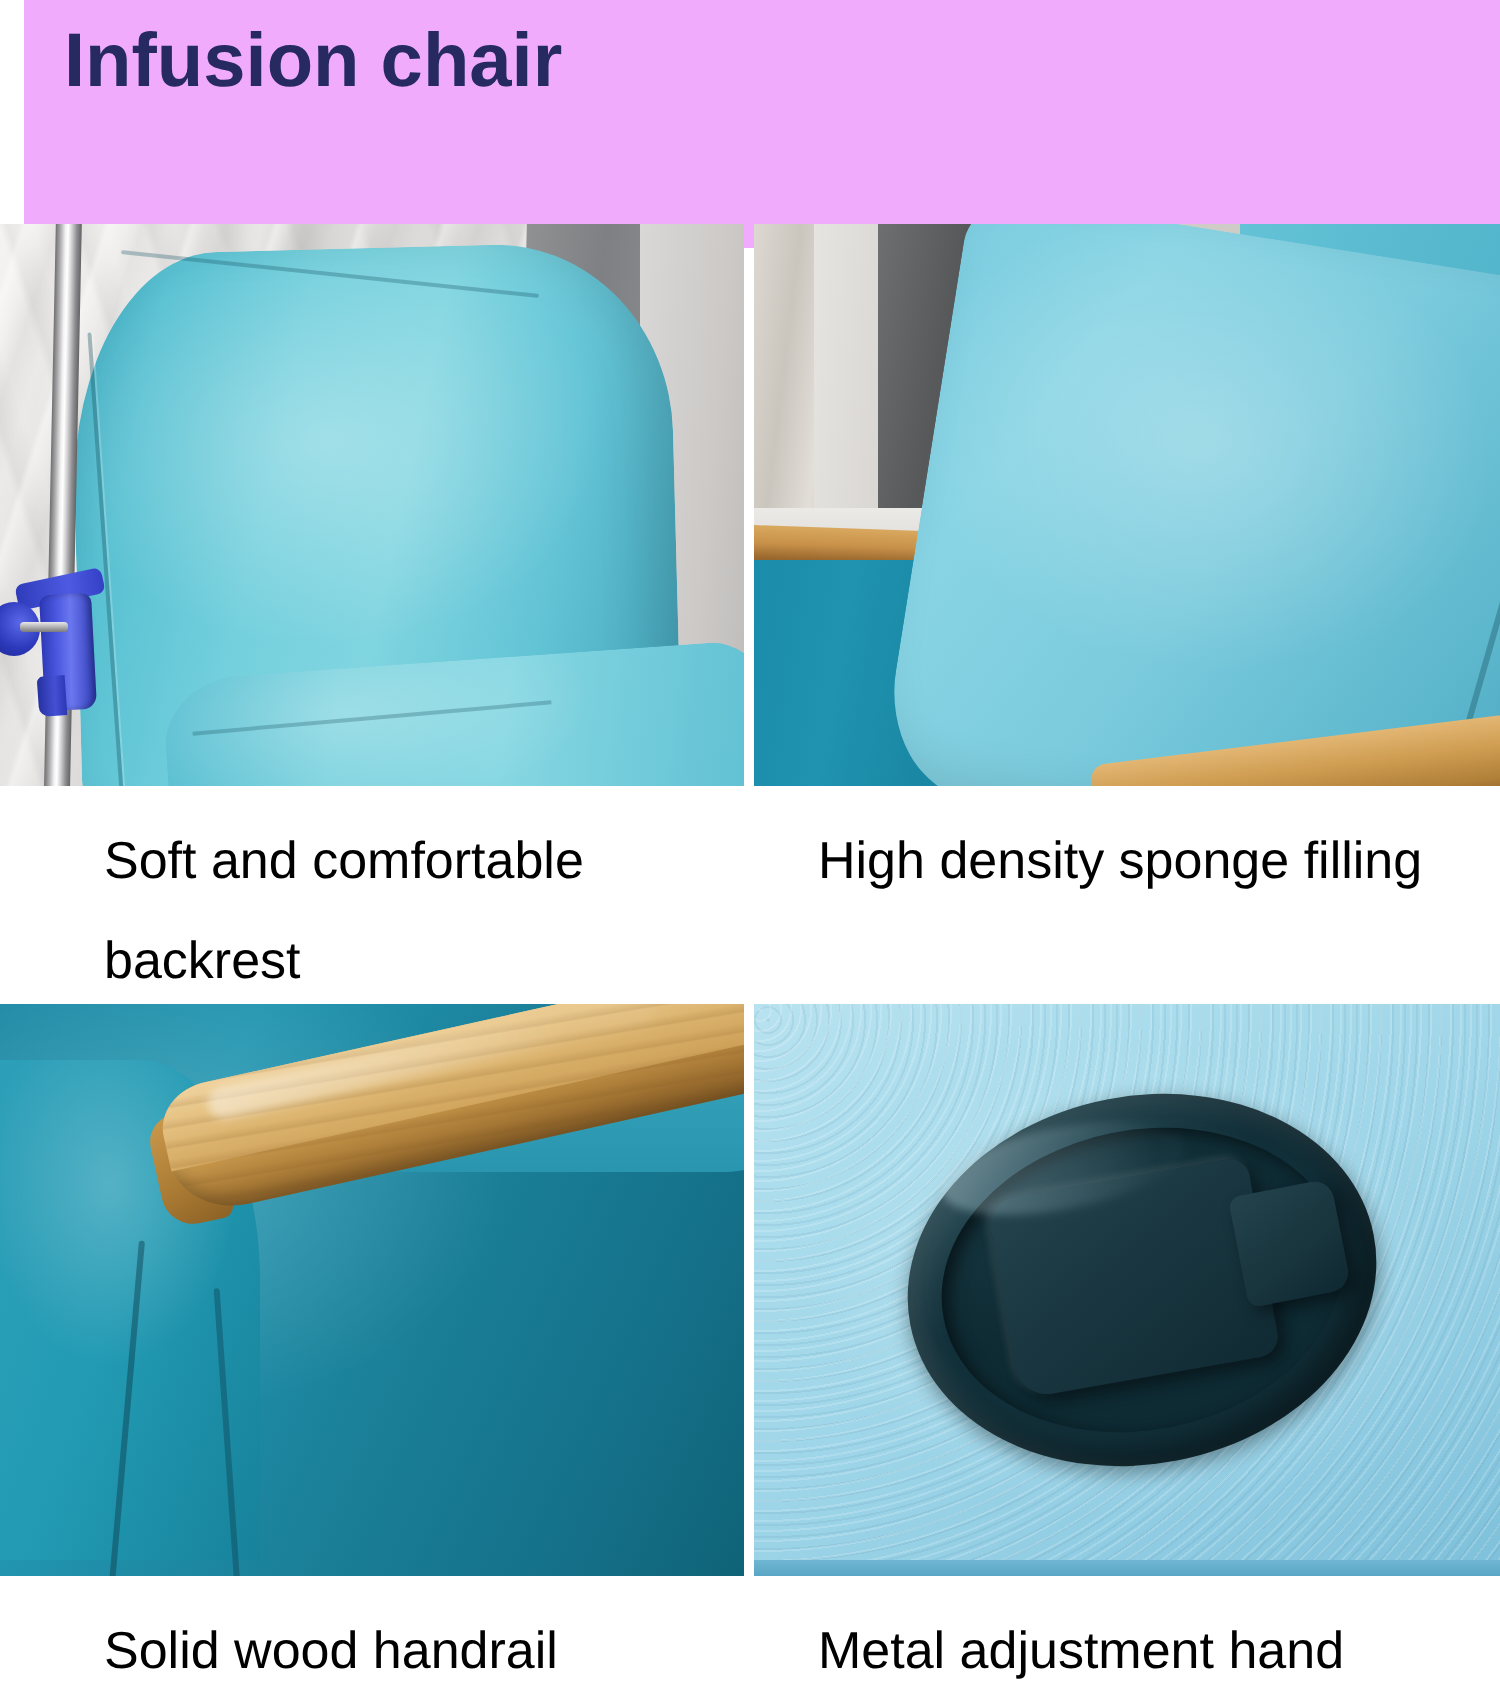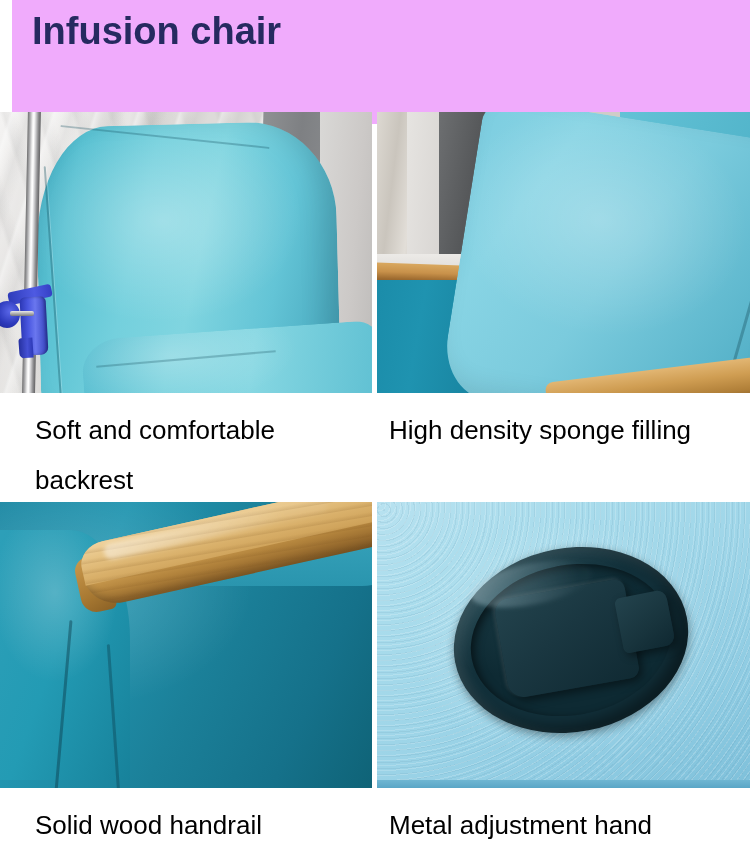--- a/index.html
+++ b/index.html
@@ -75,22 +75,22 @@
 
   
   .cell-1 { left: 0px;   top: 0px;   width: 372px; }
   .cell-2 { left: 377px; top: 0px;   width: 373px; }
   .cell-3 { left: 0px;   top: 390px; width: 372px; }
   .cell-4 { left: 377px; top: 390px; width: 373px; }
 
   .cell-1 .photo, .cell-2 .photo { width: 100%; height: 281px; }
   .cell-3 .photo, .cell-4 .photo { width: 100%; height: 286px; }
 
-  .cell-1 .caption, .cell-3 .caption { margin-left: 35px; margin-top: 12px; }
-  .cell-2 .caption, .cell-4 .caption { margin-left: 12px; margin-top: 12px; }
+  .cell-1 .caption, .cell-3 .caption { margin-left: 52px; margin-top: 12px; }
+  .cell-2 .caption, .cell-4 .caption { margin-left: 32px; margin-top: 12px; }
 
   
   .p1-wall {
     position: absolute; inset: 0;
     background:
       linear-gradient(118deg, rgba(255,255,255,0.55) 0%, rgba(0,0,0,0) 35%),
       linear-gradient(100deg,
         #e8e6e4 0%, #dedcda 8%, #e9e8e6 16%, #d5d3d1 24%,
         #e4e2e0 31%, #cfcdcb 36%, #dddbd9 42%);
     background-color: #dedcda;

